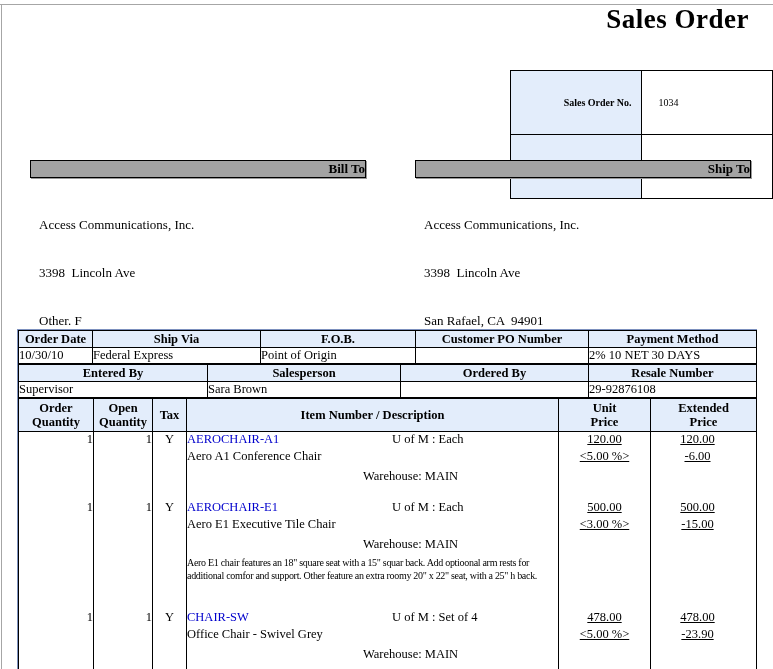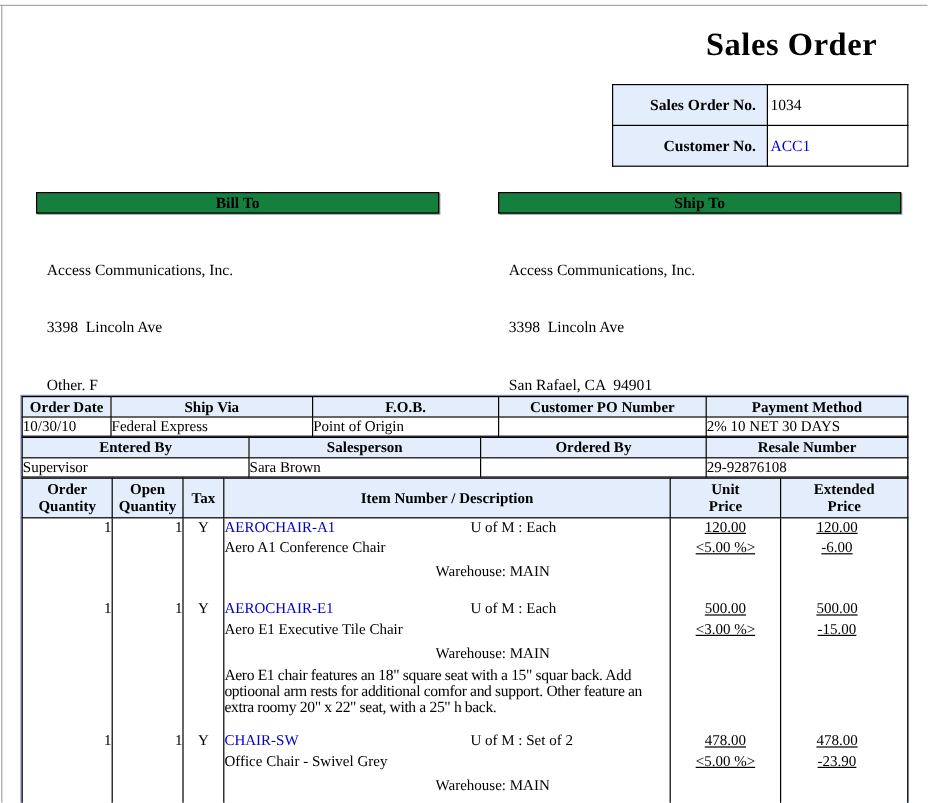--- a/index.html
+++ b/index.html
@@ -10,32 +10,32 @@
   .page { position: relative; width: 773px; height: 669px; overflow: hidden; background: #fff; }
   .frame-top { position: absolute; top: 4px; left: 0; width: 773px; border-top: 1px solid #a6a6a6; }
   .frame-left { position: absolute; top: 4px; left: 1px; height: 665px; border-left: 1px solid #a6a6a6; }
 
   
   .seller { position: absolute; left: 28px; top: 18px; font-size: 13.5px; line-height: 16.5px; white-space: pre-wrap; }
   .seller .phone-row { margin-top: 11px; }
   .b { font-weight: bold; }
 
   
-  .title { position: absolute; top: 4px; right: 24px; font-size: 27px; font-weight: bold; letter-spacing: .5px; margin: 18px; }
+  .title { position: absolute; top: 4px; right: 24px; font-size: 27px; font-weight: bold; letter-spacing: .5px; margin: 0; }
   .order-box { position: absolute; left: 510px; top: 70px; border-collapse: collapse; }
-  .order-box td { border: 1px solid #000; height: 29px; font-size: 13px; padding: 2px; }
+  .order-box td { border: 1px solid #000; height: 29px; font-size: 10px; padding: 17px; }
   .order-box td.lbl { background: #E3EDFB; font-weight: bold; width: 117px; text-align: right; padding-right: 9px; }
   .order-box td.val { width: 112px; }
   .link { color: #0000CC; text-decoration: none; cursor: pointer; }
 
   
   .addr { position: absolute; top: 160px; width: 336px; }
   .addr.bill { left: 30px; } .addr.ship { left: 415px; }
-  .band { background: #15803d; border: 1px solid #000; box-shadow: 1px 1px 0 #999;
-          text-align: center; font-weight: bold; font-size: 13px; height: 16px; line-height: 15px; }
+  .band { background: #a3a3a3; border: 1px solid #000; box-shadow: 1px 1px 0 #999;
+          text-align: right; font-weight: bold; font-size: 13px; height: 16px; line-height: 15px; }
   .addr .lines { margin: 7px 0 0 9px; font-size: 13px; line-height: 16px; white-space: pre-wrap; }
   .kv { display: flex; }
   .kv .k { width: 84px; text-align: right; font-weight: bold; flex: 0 0 84px; }
   .kv .v { margin-left: 7px; }
 
   
   .doc { position: absolute; left: 18px; top: 330px; width: 738px; box-shadow: 0 0 0 1px #7C90BE; background: #fff; }
   table.grid { border-collapse: collapse; table-layout: fixed; width: 738px; }
   table.grid th, table.grid td { border: 1px solid #000; padding: 0; overflow: hidden; }
   table.grid th { background: #E3EDFB; font-weight: bold; font-size: 12.5px; height: 16px; }
@@ -48,21 +48,21 @@
   table.items td { border-left: 1px solid #000; border-right: 1px solid #000; border-top: none; border-bottom: none;
                    vertical-align: top; font-size: 12.5px; padding: 0; overflow: visible; }
   tr.item-a { height: 68px; } tr.item-b { height: 110px; } tr.item-c { height: 120px; }
   td.qty { text-align: right; padding: 2px 10px 0 0; }
   td.tax { text-align: center; padding-top: 2px; }
   td.desc { text-align: left; padding: 2px 4px 0 5px; }
   .dline1 { position: relative; height: 17px; }
   .uom { position: absolute; left: 205px; top: 0; }
   .dline2 { height: 17px; }
   .warehouse { margin: 3px 0 0 176px; height: 17px; }
-  .longdesc { font-size: 13px; line-height: 13px; letter-spacing: -0.3px; width: 352px; margin-top: 2px; font-family: Liberation Serif, serif; }
+  .longdesc { font-size: 10px; line-height: 13px; letter-spacing: -0.3px; width: 352px; margin-top: 2px; font-family: Liberation Serif, serif; }
   td.price { text-align: center; padding: 2px 6px 0 0; text-decoration: underline; }
   td.price.ext { padding-right: 12px; }
   .pline { height: 17px; }
 </style>
 </head>
 <body>
 
 <div class="page">
   <div class="frame-top"></div>
   <div class="frame-left"></div>
@@ -247,21 +247,21 @@
         </td>
       </tr>
 
       <tr class="item-c">
         <td class="qty">1</td>
         <td class="qty">1</td>
         <td class="tax">Y</td>
         <td class="desc">
           <div class="dline1">
             <span class="link">CHAIR-SW</span>
-            <span class="uom">U of M : Set of 2</span>
+            <span class="uom">U of M : Set of 4</span>
           </div>
           <div class="dline2">Office Chair - Swivel Grey</div>
           <div class="warehouse">Warehouse: MAIN</div>
         </td>
         <td class="price">
           <div class="pline">478.00</div>
           <div class="pline">&lt;5.00 %&gt;</div>
         </td>
         <td class="price ext">
           <div class="pline">478.00</div>

